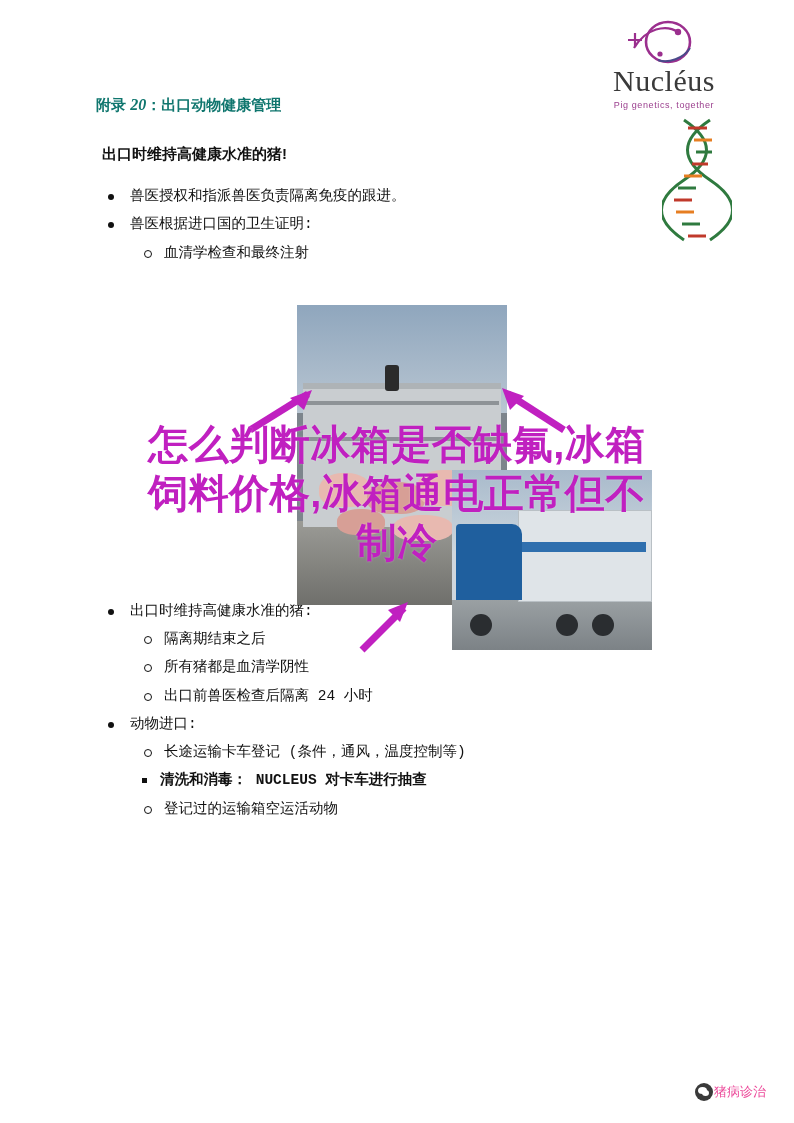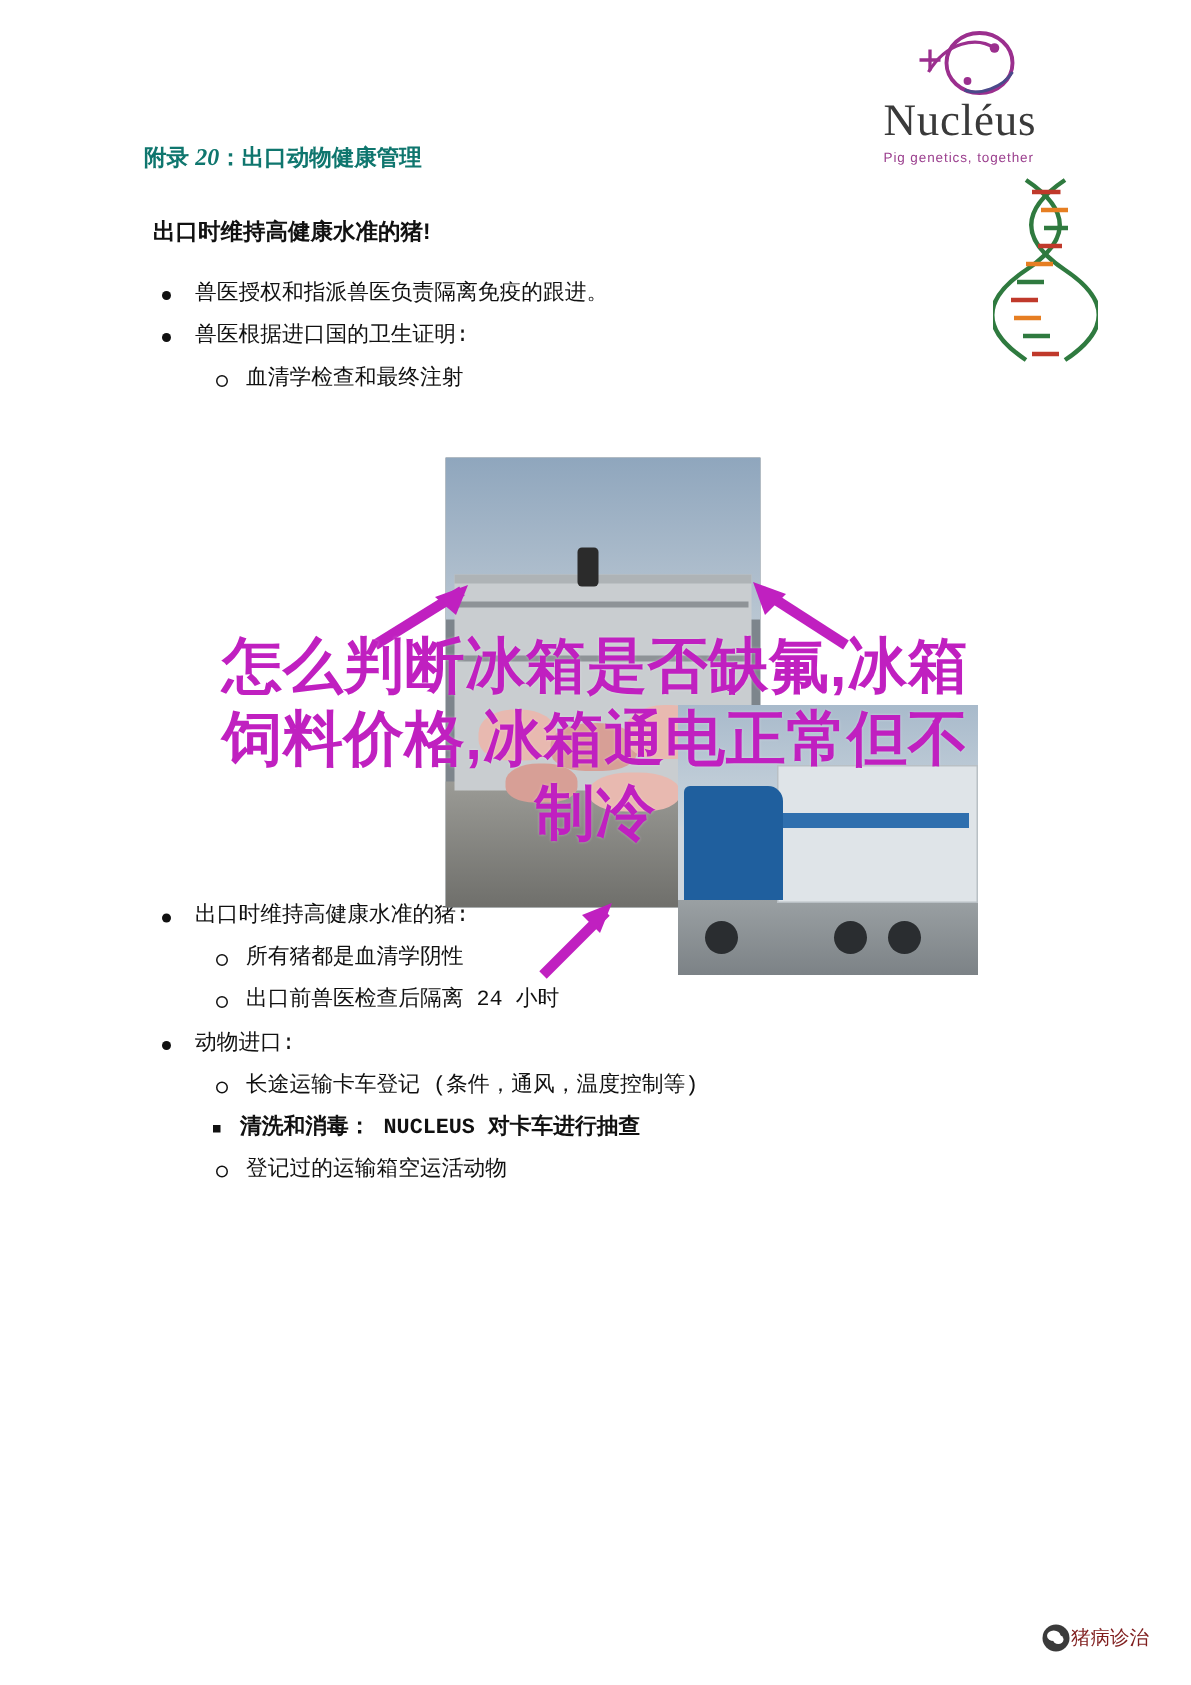--- a/index.html
+++ b/index.html
@@ -12,22 +12,23 @@
     background: #ffffff;
     font-family: "Liberation Sans", sans-serif;
     position: relative;
     overflow: hidden;
   }
 
   
   .logo-block {
     position: absolute;
     top: 18px;
-    right: 25px;
+    right: 40px;
     width: 180px;
+    text-align: center;
   }
   .logo-mark {
     position: relative;
     height: 52px;
   }
   .logo-wordmark {
     font-family: "Liberation Serif", serif;
     font-size: 30px;
     letter-spacing: 0.5px;
     color: #3a3a3a;
@@ -198,21 +199,21 @@
 
   
   .footer {
     position: absolute;
     right: 28px;
     bottom: 22px;
     display: flex;
     align-items: center;
     gap: 1px;
     font-size: 13px;
-    color: #7f1d1d;
+    color: #ec4899;
   }
   .wechat-badge {
     width: 18px; height: 18px;
     border-radius: 50%;
     background: #3a3a3a;
     position: relative;
   }
   .wechat-badge::before,
   .wechat-badge::after {
     content:"";
@@ -277,20 +278,21 @@
   <ul class="lvl2">
     <li>血清学检查和最终注射</li>
   </ul>
 
   <div class="gap-img"></div>
 
   <ul class="lvl1">
     <li>出口时维持高健康水准的猪:</li>
   </ul>
   <ul class="lvl2">
+    <li>隔离期结束之后</li>
     <li>所有猪都是血清学阴性</li>
     <li>出口前兽医检查后隔离 24 小时</li>
   </ul>
   <ul class="lvl1">
     <li>动物进口:</li>
   </ul>
   <ul class="lvl2">
     <li>长途运输卡车登记 (条件，通风，温度控制等)</li>
   </ul>
   <ul class="lvl3">

